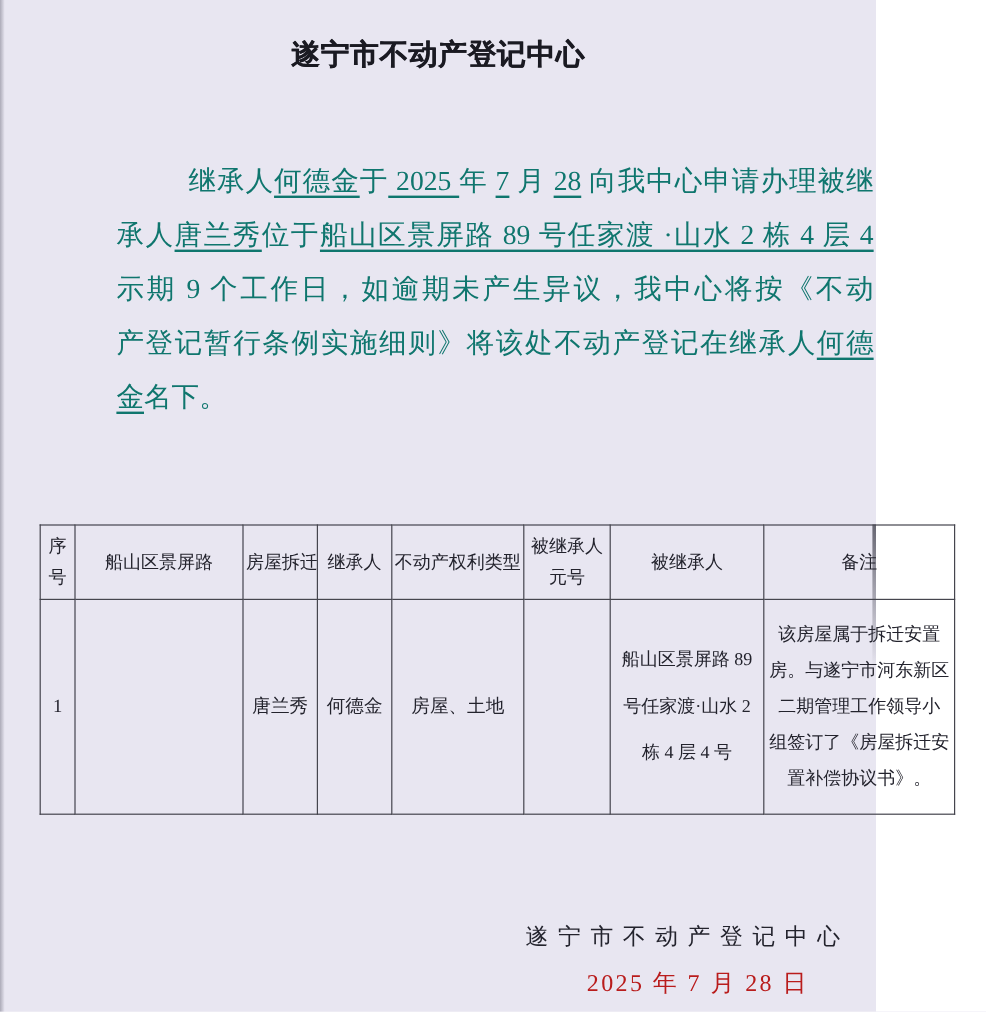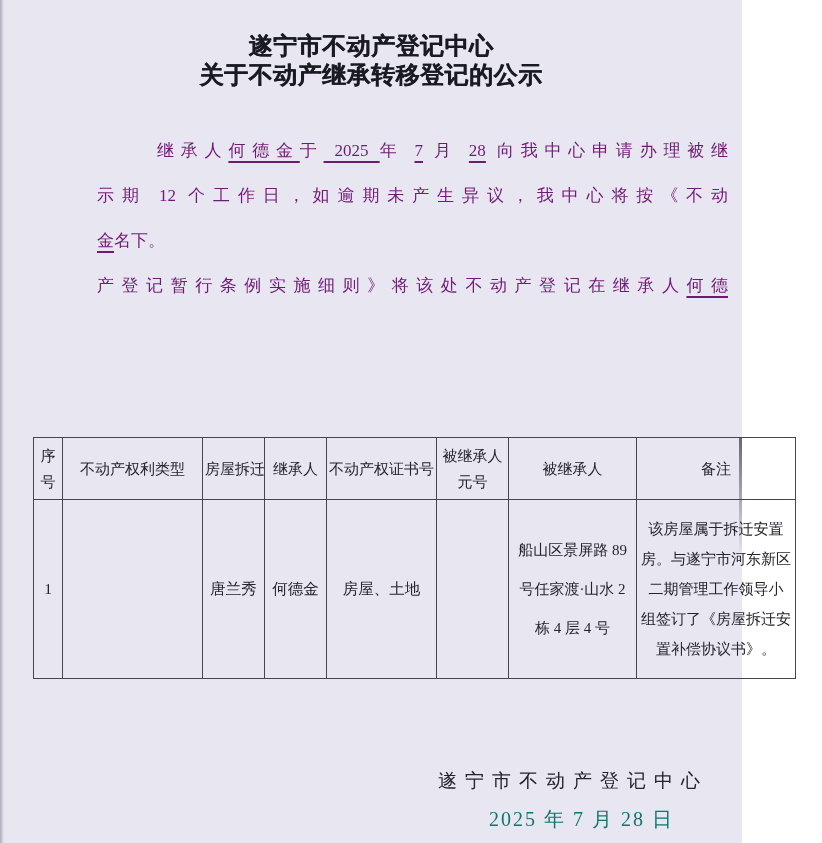--- a/index.html
+++ b/index.html
@@ -2,21 +2,20 @@
 <html><head>
 <meta charset="utf-8">
 <style>
   html,body{margin:0;padding:0;}
   body{width:822px;height:843px;overflow:hidden;}
   .page{
     position:relative;width:730px;height:843px;
     background:#e8e6f1;
     color:#22222c;
     font-family:"Liberation Serif","DejaVu Serif",serif;
-    padding-left:12px;
   }
   .scan-edge-left{
     position:absolute;left:0;top:0;width:4px;height:843px;
     background:linear-gradient(to right, rgba(75,75,92,0.38), rgba(75,75,92,0.0));
     pointer-events:none;
   }
   .scan-tick-right{
     position:absolute;right:0;top:437px;width:3px;height:120px;
     background:linear-gradient(to bottom, rgba(60,60,72,0.75), rgba(60,60,72,0.0));
     pointer-events:none;
@@ -26,21 +25,21 @@
     text-align:center;
     font-family:"Liberation Sans","DejaVu Sans",sans-serif;
     font-size:24px;line-height:29px;font-weight:700;
     color:#1a1a22;
     text-shadow:0.4px 0 0 #1a1a22;
     letter-spacing:0.5px;
   }
   .title .title-line{display:block;}
   .body-text{
     position:absolute;top:128px;left:97px;width:631px;
-    font-size:17px;line-height:45px;color:#701a75;
+    font-size:23px;line-height:45px;color:#0f766e;
   }
   .body-line{
     text-align:justify;
     text-align-last:justify;
     word-break:keep-all;
   }
   .body-line.last{text-align-last:left;}
   .body-line.indent{text-indent:60px;}
   .body-line .u{
     text-decoration:underline;
@@ -64,62 +63,62 @@
   .notice-table td{font-size:15.5px;line-height:26px;padding:0 4px;}
   .notice-table td.col6{font-size:15px;line-height:39px;padding:0 2px;text-align:center;}
   .notice-table td.col7{font-size:15px;line-height:30px;padding:0 3px;}
   .footer-org{
     position:absolute;top:768px;left:438px;
     font-size:19px;letter-spacing:8px;color:#23232d;
     white-space:nowrap;
   }
   .footer-date{
     position:absolute;top:806px;left:489px;
-    font-size:20px;letter-spacing:2px;color:#0f766e;
+    font-size:20px;letter-spacing:2px;color:#b91c1c;
     white-space:nowrap;
   }
 </style>
 </head>
 <body>
 
 <div class="page">
   <div class="scan-edge-left"></div>
   <div class="scan-tick-right"></div>
 
   <h1 class="title">
     <span class="title-line">遂宁市不动产登记中心</span>
-    <span class="title-line">关于不动产继承转移登记的公示</span>
   </h1>
 
   <div class="body-text">
       <div class="body-line indent"><span>继承人</span><span class="u">何德金</span><span>于</span><span class="u">&nbsp;2025&nbsp;</span><span>年 </span><span class="u">7</span><span> 月 </span><span class="u">28</span><span> 向我中心申请办理被继</span></div>
-      <div class="body-line"><span>示期 12 个工作日，如逾期未产生异议，我中心将按《不动</span></div>
+      <div class="body-line"><span>承人</span><span class="u">唐兰秀</span><span>位于</span><span class="u">船山区景屏路 89 号任家渡 ·山水 2 栋 4 层 4</span></div>
+      <div class="body-line"><span>示期 9 个工作日，如逾期未产生异议，我中心将按《不动</span></div>
+      <div class="body-line"><span>产登记暂行条例实施细则》将该处不动产登记在继承人</span><span class="u">何德</span></div>
       <div class="body-line last"><span class="u">金</span><span>名下。</span></div>
-      <div class="body-line"><span>产登记暂行条例实施细则》将该处不动产登记在继承人</span><span class="u">何德</span></div>
     </div>
 
   <table class="notice-table">
     <colgroup>
       <col style="width:29px">
         <col style="width:140px">
         <col style="width:62px">
         <col style="width:62px">
       <col style="width:110px">
         <col style="width:72px">
         <col style="width:128px">
         <col style="width:159px">
     </colgroup>
     <thead>
       <tr>
           <th>序
 号</th>
-          <th>不动产权利类型</th>
+          <th>船山区景屏路</th>
           <th>房屋拆迁安</th>
           <th>继承人</th>
-          <th>不动产权证书号</th>
+          <th>不动产权利类型</th>
           <th>被继承人
 元号</th>
           <th>被继承人</th>
           <th>备注</th>
         </tr>
     </thead>
     <tbody>
         <tr>
           <td class="col0">1</td>
           <td class="col1"></td>

